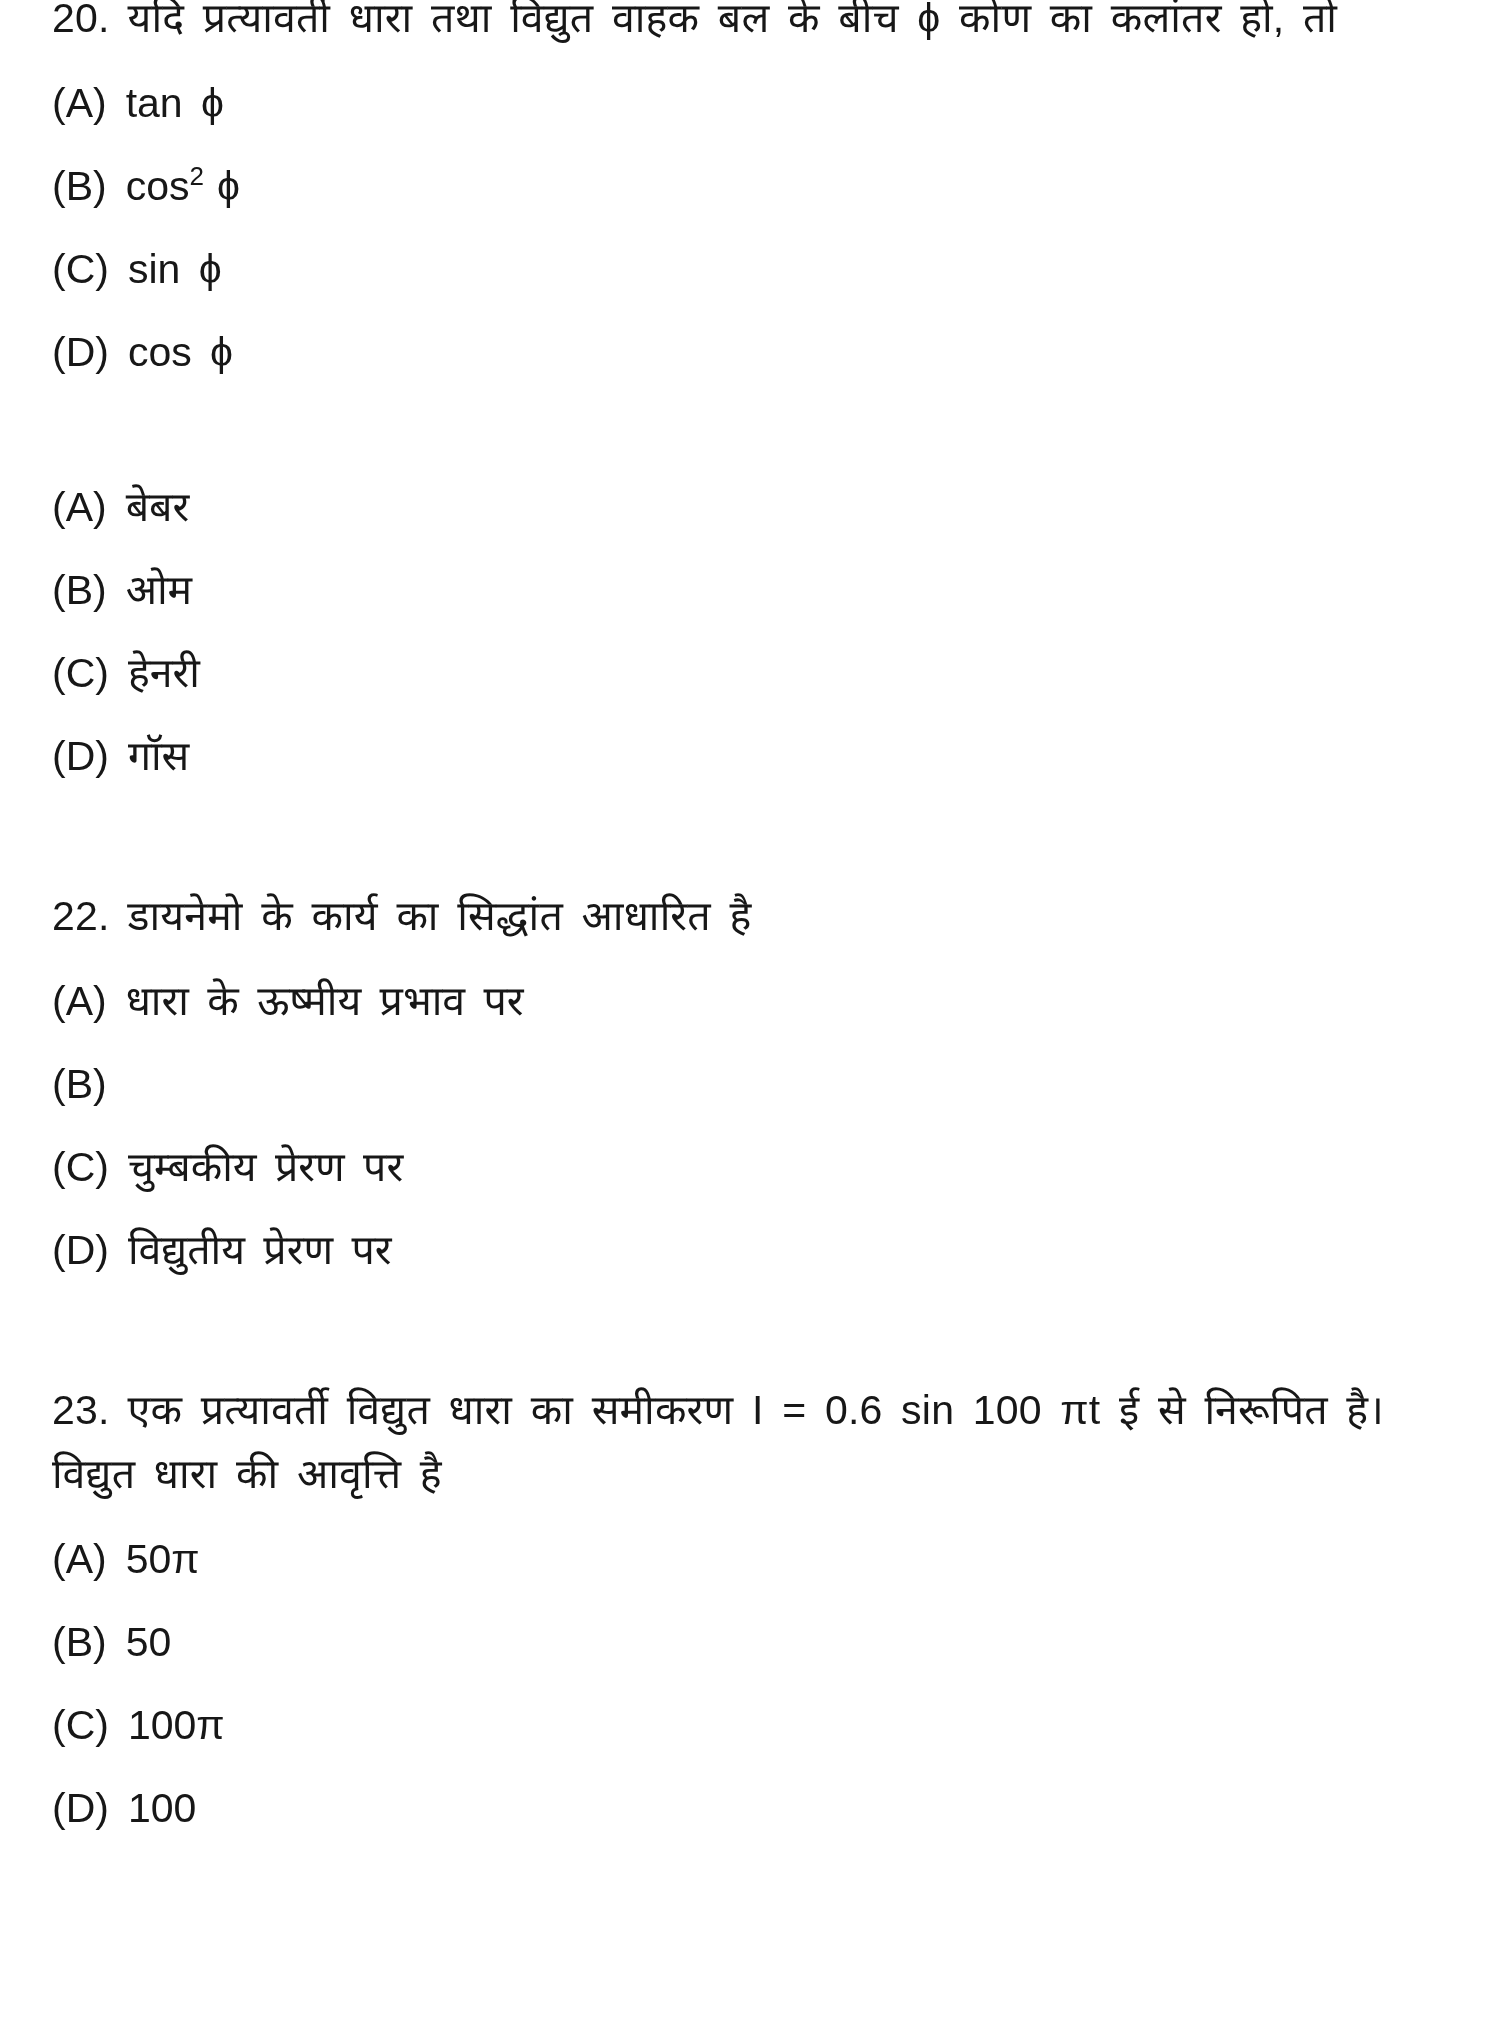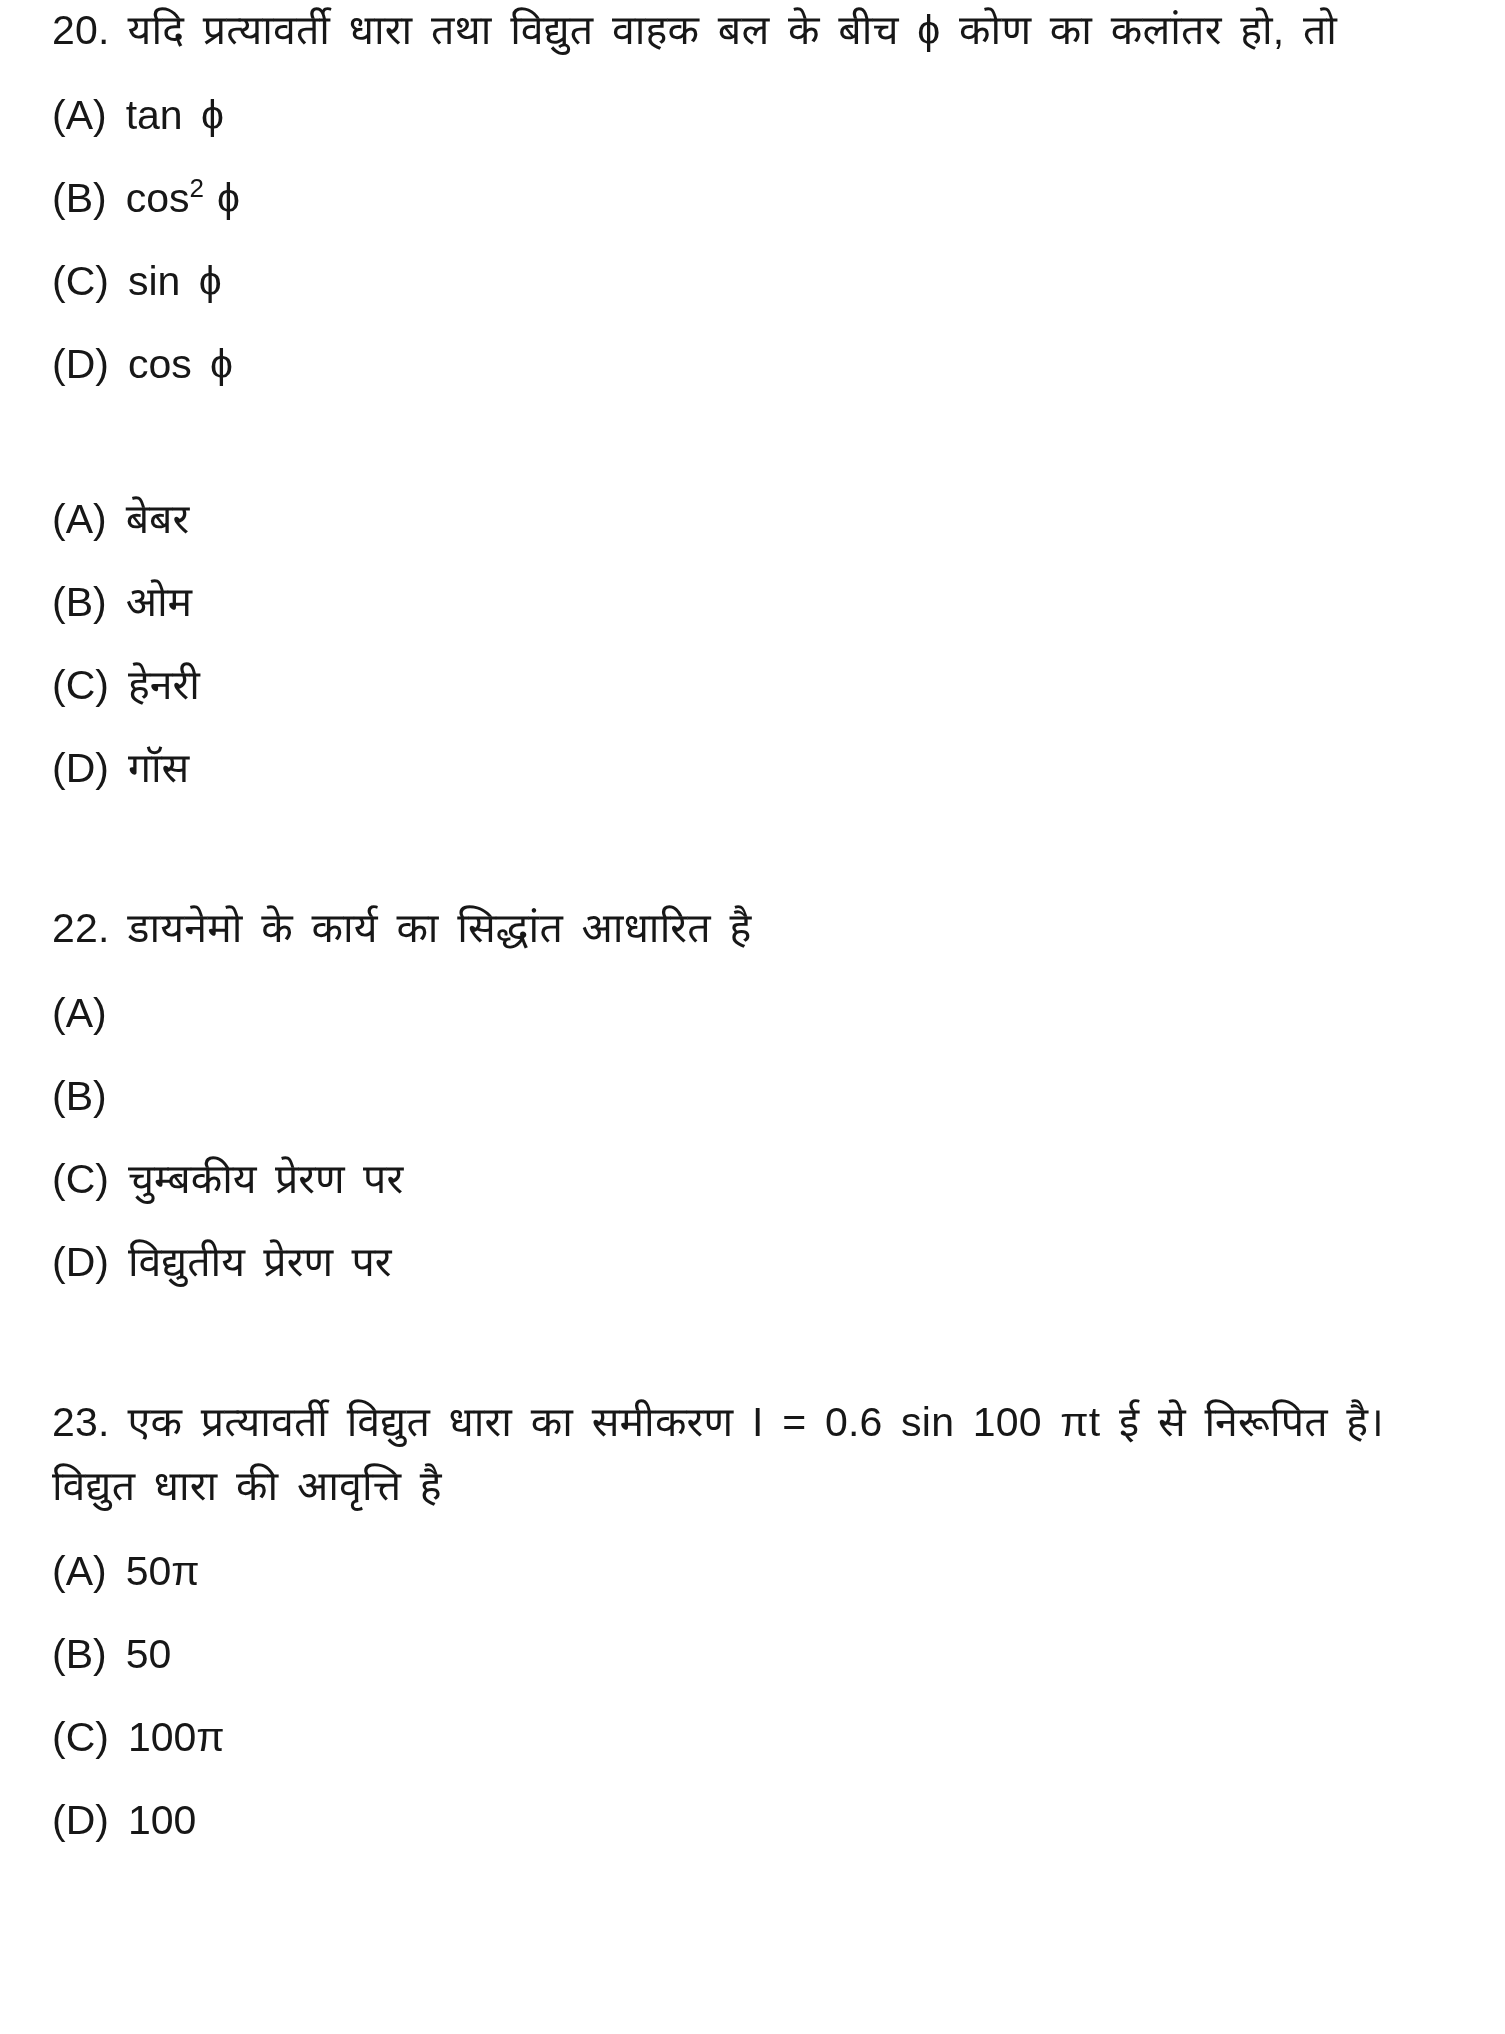--- a/index.html
+++ b/index.html
@@ -10,21 +10,21 @@
     width: 1505px;
     height: 2034px;
     background: #ffffff;
     overflow: hidden;
     font-family: "Liberation Sans", "DejaVu Sans", sans-serif;
     color: #171717;
   }
   .page {
     width: 1505px;
     height: 2034px;
-    padding: 12px 70px 0 52px;
+    padding: 0 70px 0 52px;
     box-sizing: border-box;
     overflow: hidden;
   }
   .question {
     margin-top: 100px;
   }
   .question.first {
     margin-top: -14px;
   }
   .q-line {
@@ -115,20 +115,21 @@
     </div>
   </section>
 
   <section class="question">
     <div class="q-line">
       <span class="q-num">22.</span><span class="q-text">डायनेमो के कार्य का सिद्धांत आधारित है</span>
     </div>
     <div class="options">
       <div class="option-row">
         <span class="opt-label">(A)</span>
+        <span class="opt-text">धारा के ऊष्मीय प्रभाव पर</span>
       </div>
       <div class="option-row">
         <span class="opt-label">(B)</span>
       </div>
       <div class="option-row">
         <span class="opt-label">(C)</span>
         <span class="opt-text">चुम्बकीय प्रेरण पर</span>
       </div>
       <div class="option-row">
         <span class="opt-label">(D)</span>

